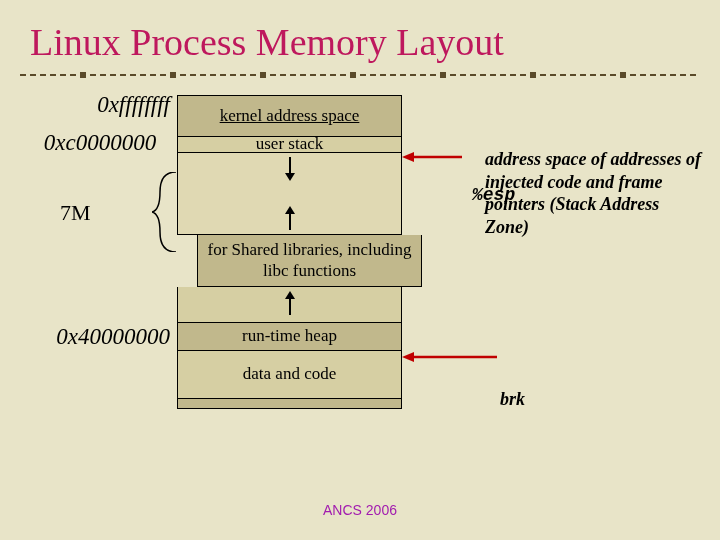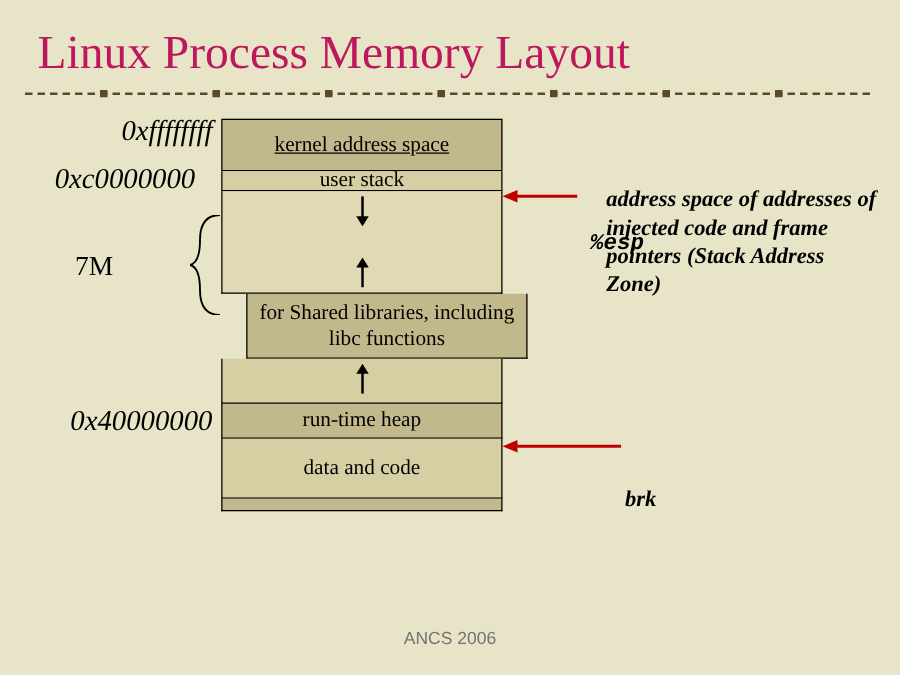--- a/index.html
+++ b/index.html
@@ -78,21 +78,21 @@
   .annot-stack { left: 455px; top: 148px; width: 250px; }
   .annot-brk  { left: 500px; top: 348px; margin-top: 40px; }
 
   .footer {
     position: absolute;
     left: 0; width: 720px;
     top: 502px;
     text-align: center;
     font-family: Arial, sans-serif;
     font-size: 14px;
-    color: #737373;
+    color: #a21caf;
   }
 
   
   .vArrow {
     position:absolute;
     left: 50%;
     transform: translateX(-50%);
     pointer-events:none;
   }
   

